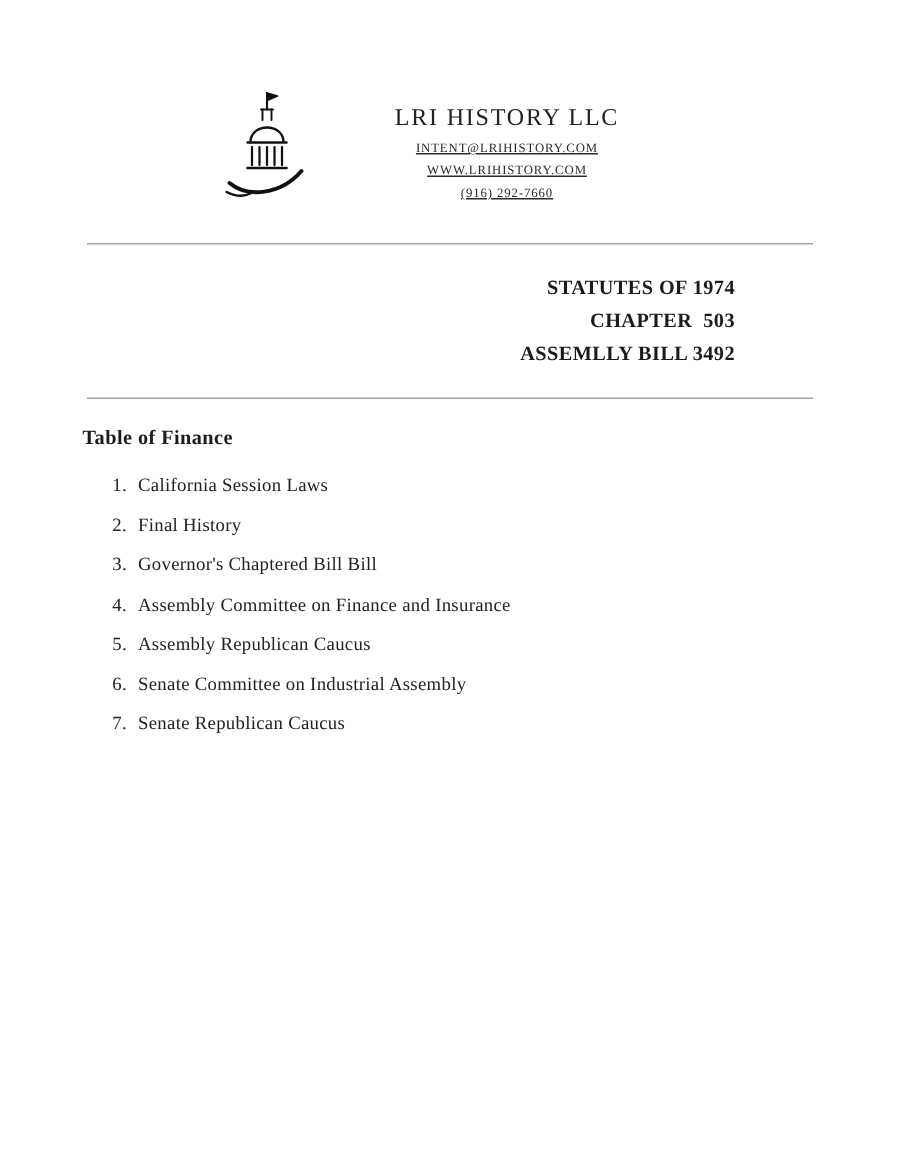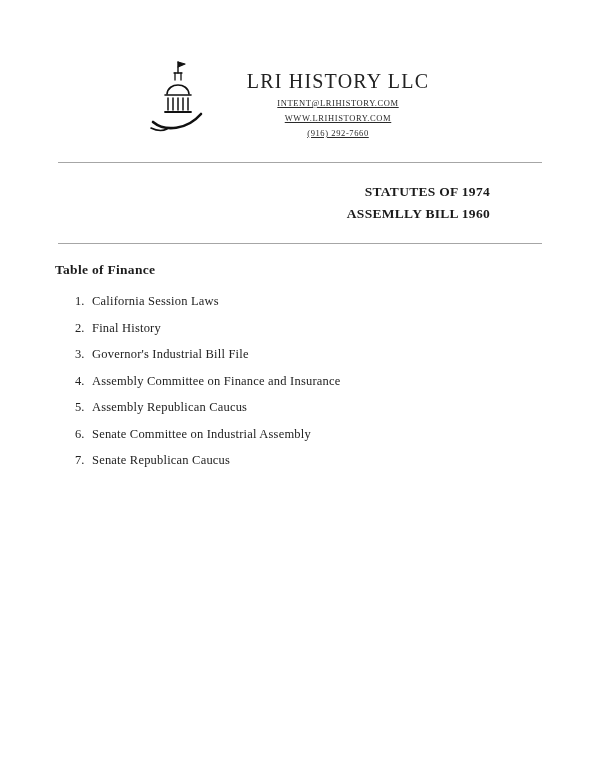--- a/index.html
+++ b/index.html
@@ -29,21 +29,21 @@
     width: 66px;
     height: 84px;
     flex: 0 0 auto;
   }
   .contact {
     text-align: center;
     padding-top: 12px;
     min-width: 210px;
   }
   .company-name {
-    font-size: 20px;
+    font-size: 16px;
     letter-spacing: 1.2px;
     color: #222;
   }
   .contact-line {
     font-size: 8.5px;
     letter-spacing: 0.6px;
     margin-top: 5px;
     color: #2a2a2a;
     text-decoration: underline;
   }
@@ -121,28 +121,29 @@
     <div class="contact-line">INTENT@LRIHISTORY.COM</div>
     <div class="contact-line">WWW.LRIHISTORY.COM</div>
     <div class="contact-line">(916) 292-7660</div>
   </div>
 </div>
 
 <hr class="rule rule-1">
 
 <div class="reference">
   <div class="ref-line">STATUTES OF 1974</div>
-  <div class="ref-line">ASSEMLLY BILL 1960</div>
+  <div class="ref-line">CHAPTER  503</div>
+  <div class="ref-line">ASSEMLLY BILL 3492</div>
 </div>
 
 <hr class="rule rule-2">
 
 <div class="toc-title">Table of Finance</div>
 
 <ol class="toc-list">
   <li>California Session Laws</li>
   <li>Final History</li>
-  <li>Governor's Industrial Bill File</li>
+  <li>Governor's Chaptered Bill Bill</li>
   <li>Assembly Committee on Finance and Insurance</li>
   <li>Assembly Republican Caucus</li>
   <li>Senate Committee on Industrial Assembly</li>
   <li>Senate Republican Caucus</li>
 </ol>
 
 </body></html>

